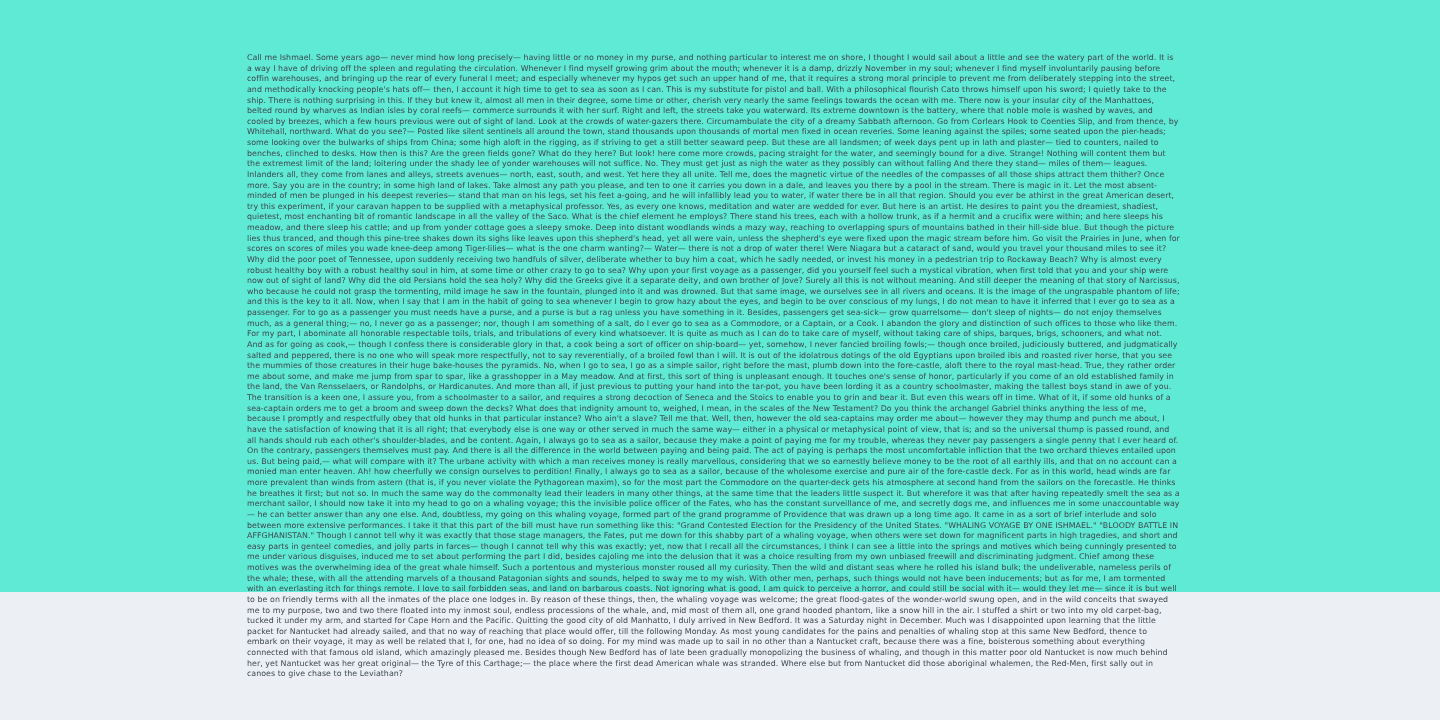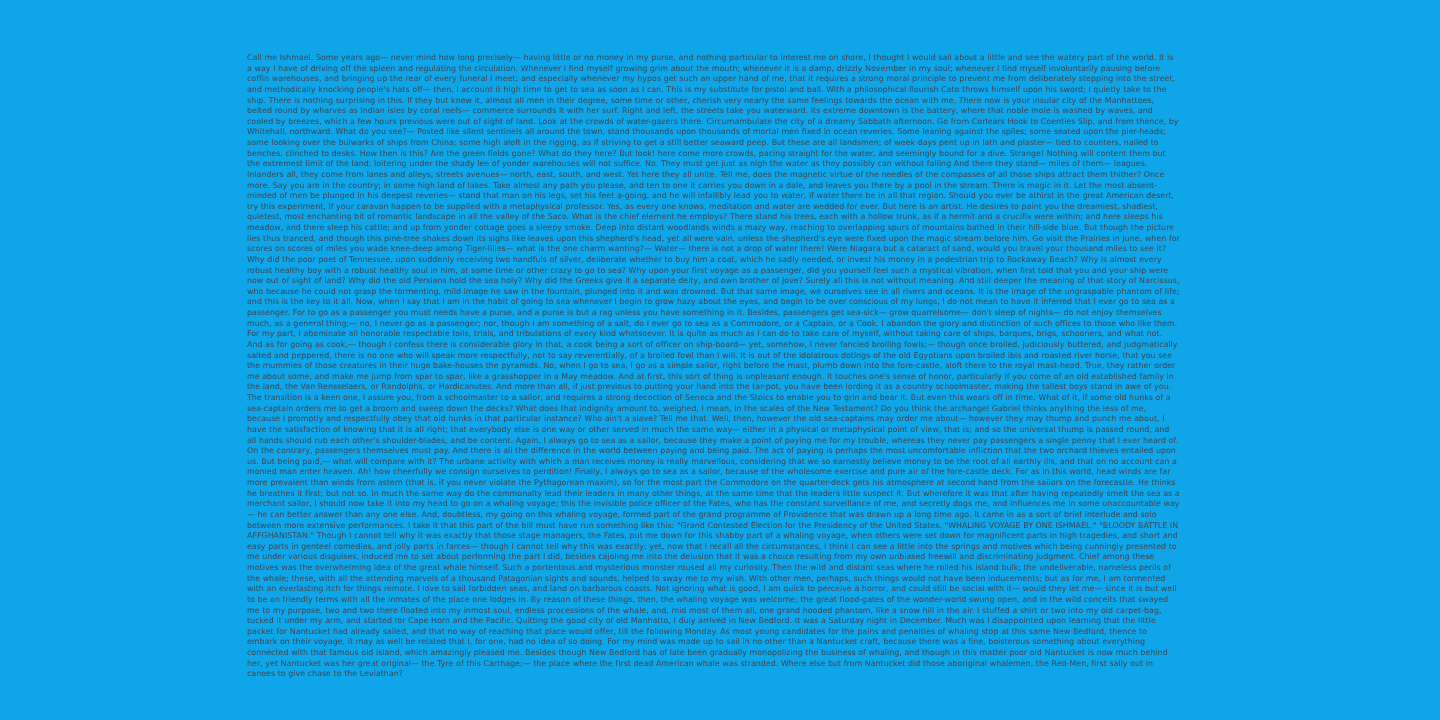--- a/index.html
+++ b/index.html
@@ -9,22 +9,22 @@
     height: 720px;
     overflow: hidden;
   }
   body {
     background: #ecf0f4;
     font-family: "DejaVu Sans", sans-serif;
   }
   .page {
     position: relative;
     width: 1440px;
-    height: 720px;
-    background: #0ea5e9;
+    height: 592px;
+    background: #5eead4;
   }
   .book-text {
     position: absolute;
     left: 247px;
     top: 53px;
     width: 933px;
     font-family: "DejaVu Sans", sans-serif;
     font-size: 7.9px;
     line-height: 10.63px;
     letter-spacing: 0.02px;

